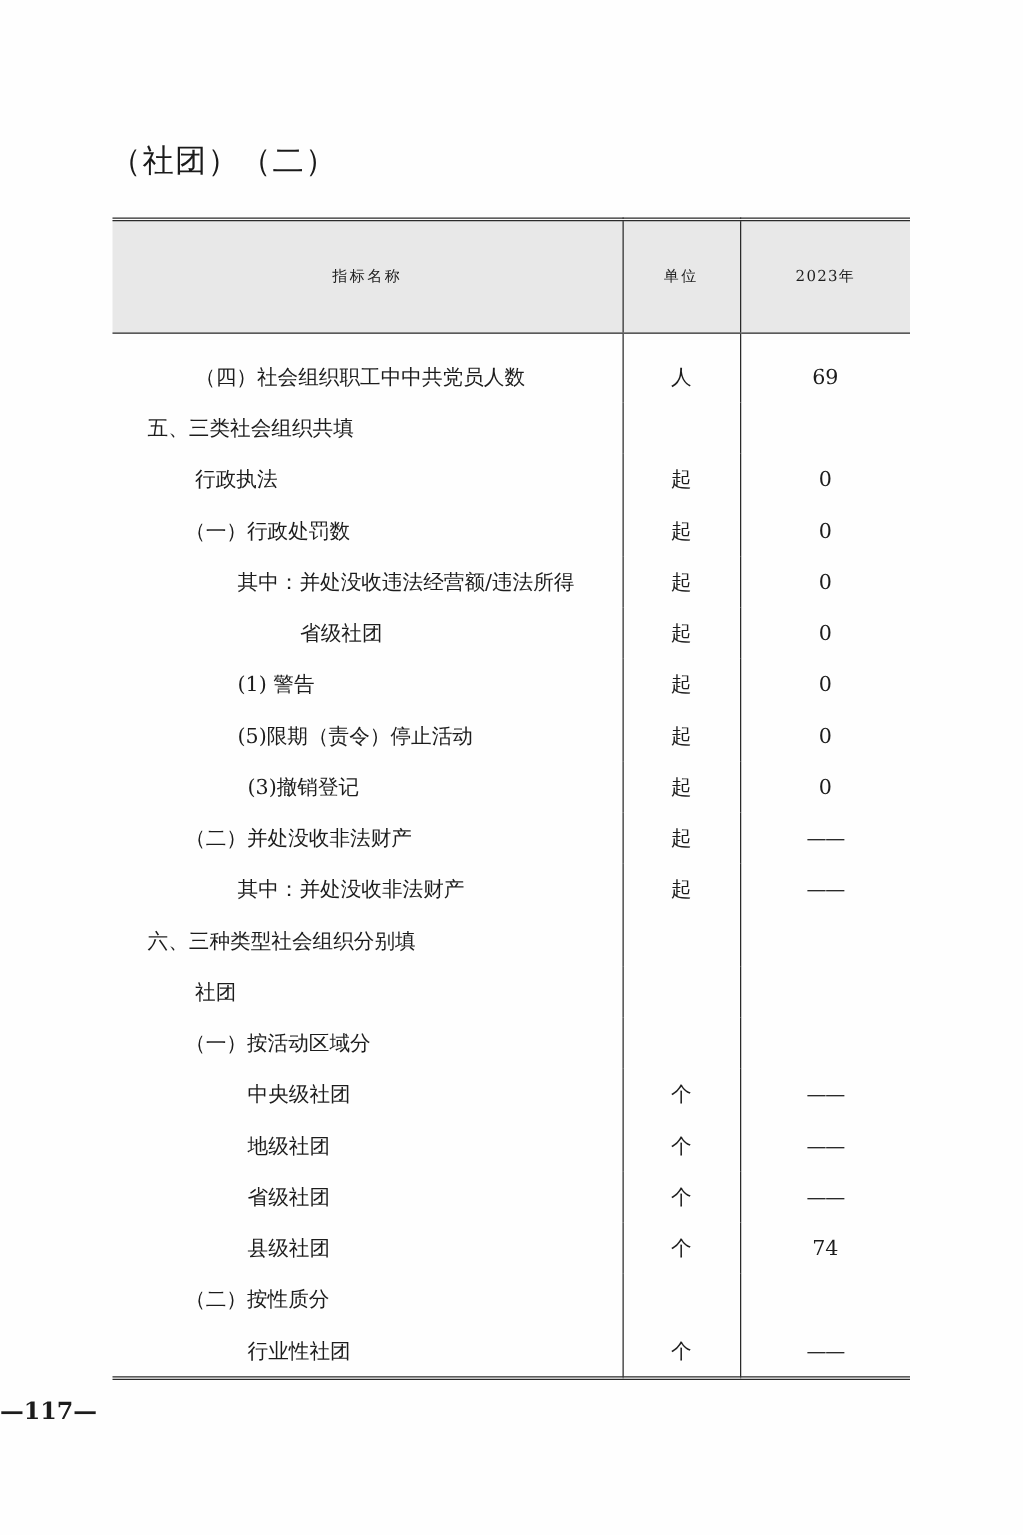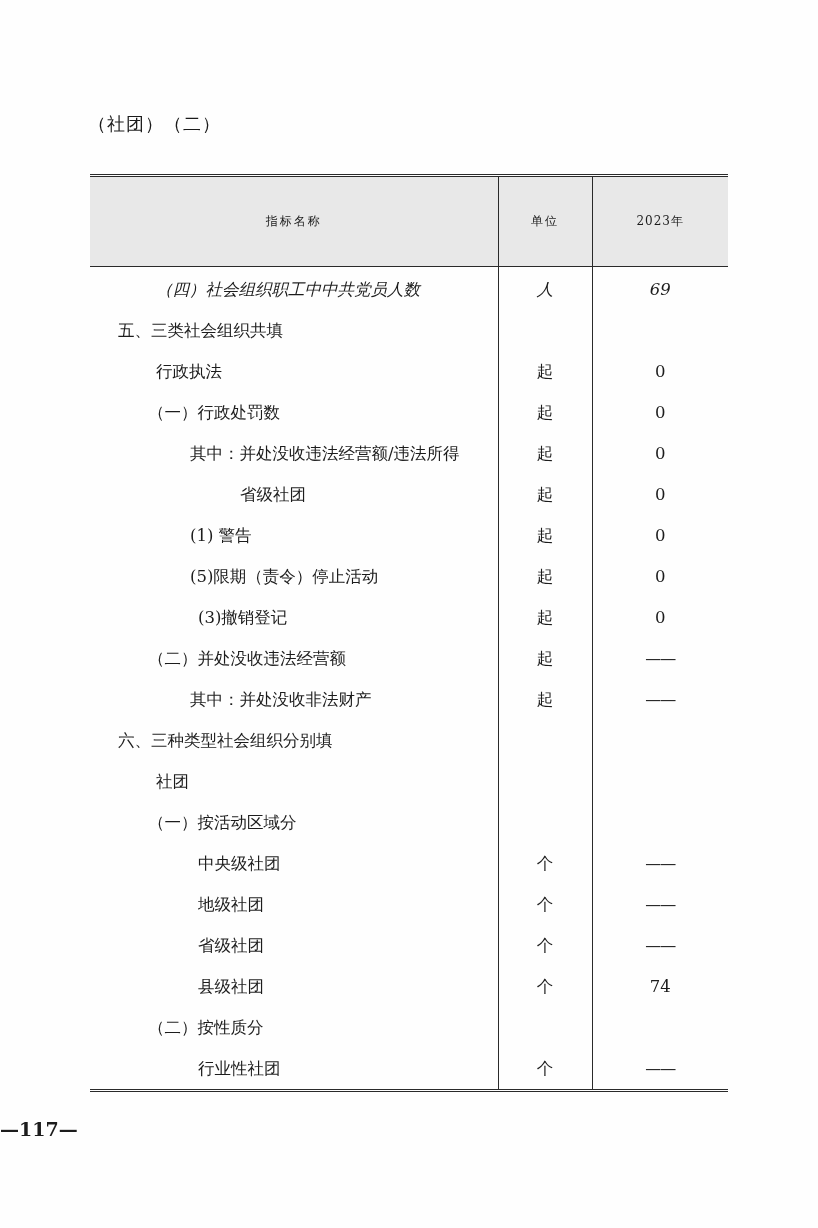--- a/index.html
+++ b/index.html
@@ -20,21 +20,21 @@
     position: absolute;
     inset: 0;
     background: #fefefe;
   }
 
   
   .doc-title {
     position: absolute;
     left: 88px;
     top: 112px;
-    font-size: 18px;
+    font-size: 25px;
     letter-spacing: 1px;
     color: #1a1a1a;
     font-family: "DejaVu Serif", "Liberation Serif", serif;
     white-space: nowrap;
   }
 
   
   .table-wrap {
     position: absolute;
     left: 90px;
@@ -89,21 +89,21 @@
     white-space: nowrap;
   }
   tbody td.u,
   tbody td.v {
     border-left: 1.3px solid #2a2a2a;
     text-align: center;
   }
   tbody td.v {
     font-family: "DejaVu Serif", "Liberation Serif", serif;
   }
-  tbody tr:first-child td { padding-top: 2px; font-style: italic; }
+  tbody tr:first-child td { padding-top: 14px; }
 
   
   .lv0 { padding-left: 28px; }
   .lv1 { padding-left: 58px; }
   .lv2 { padding-left: 66px; }
   .lv3 { padding-left: 100px; }
   .lv4 { padding-left: 108px; }
   .lv5 { padding-left: 150px; }
 
   .dash {
@@ -187,21 +187,21 @@
             <td class="n lv3">(5)限期（责令）停止活动</td>
             <td class="u">起</td>
             <td class="v">0</td>
           </tr>
           <tr>
             <td class="n lv4">(3)撤销登记</td>
             <td class="u">起</td>
             <td class="v">0</td>
           </tr>
           <tr>
-            <td class="n lv1">（二）并处没收违法经营额</td>
+            <td class="n lv1">（二）并处没收非法财产</td>
             <td class="u">起</td>
             <td class="v"><span class="dash">——</span></td>
           </tr>
           <tr>
             <td class="n lv3">其中：并处没收非法财产</td>
             <td class="u">起</td>
             <td class="v"><span class="dash">——</span></td>
           </tr>
           <tr>
             <td class="n lv0">六、三种类型社会组织分别填</td>

